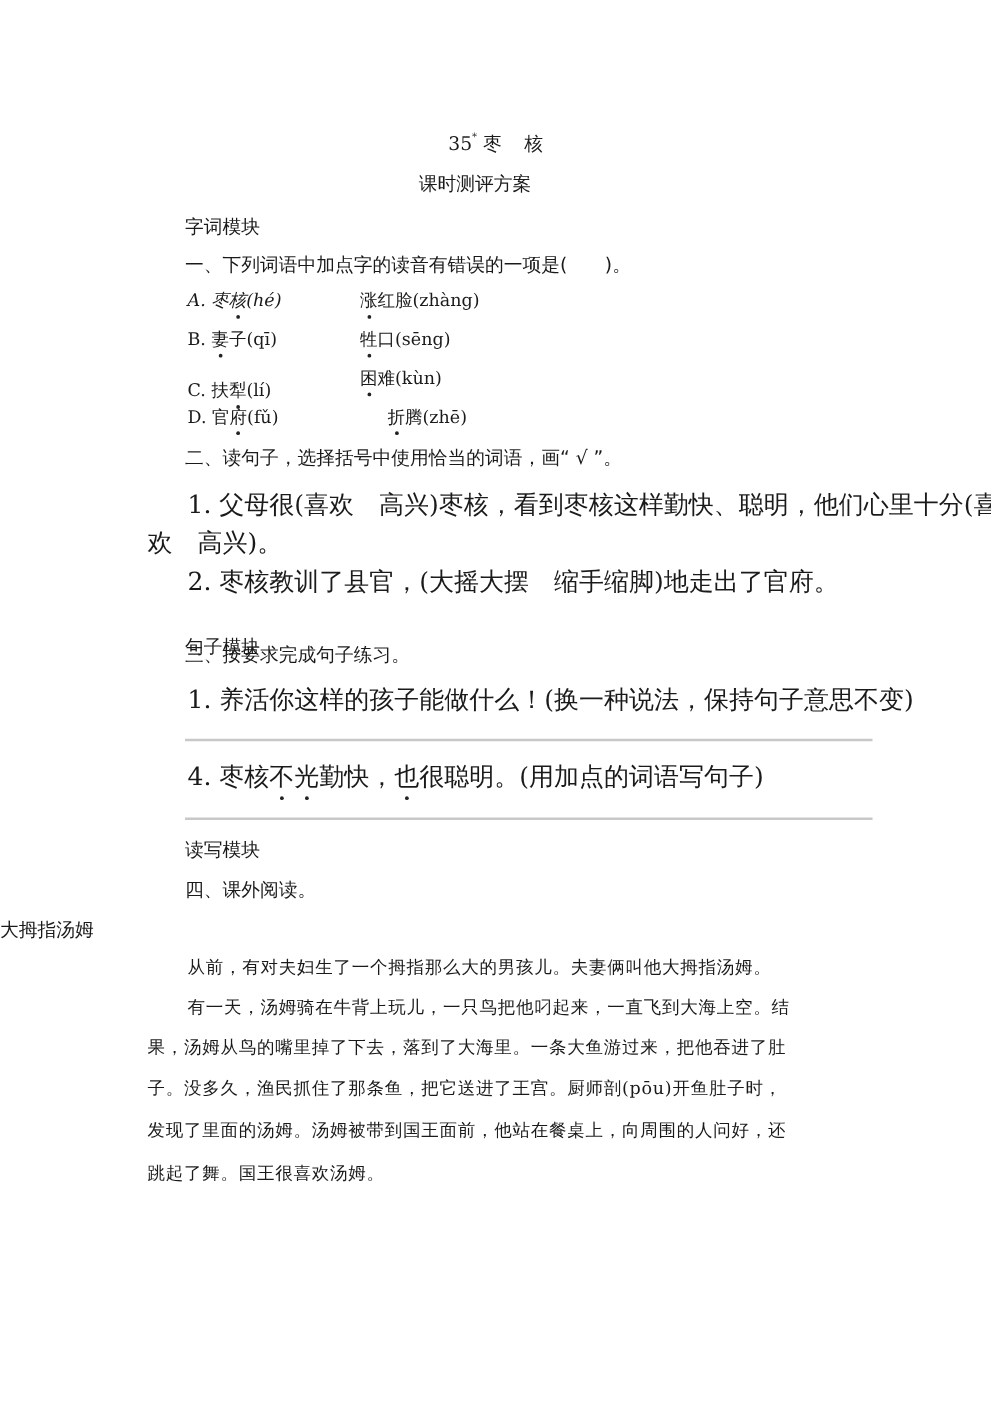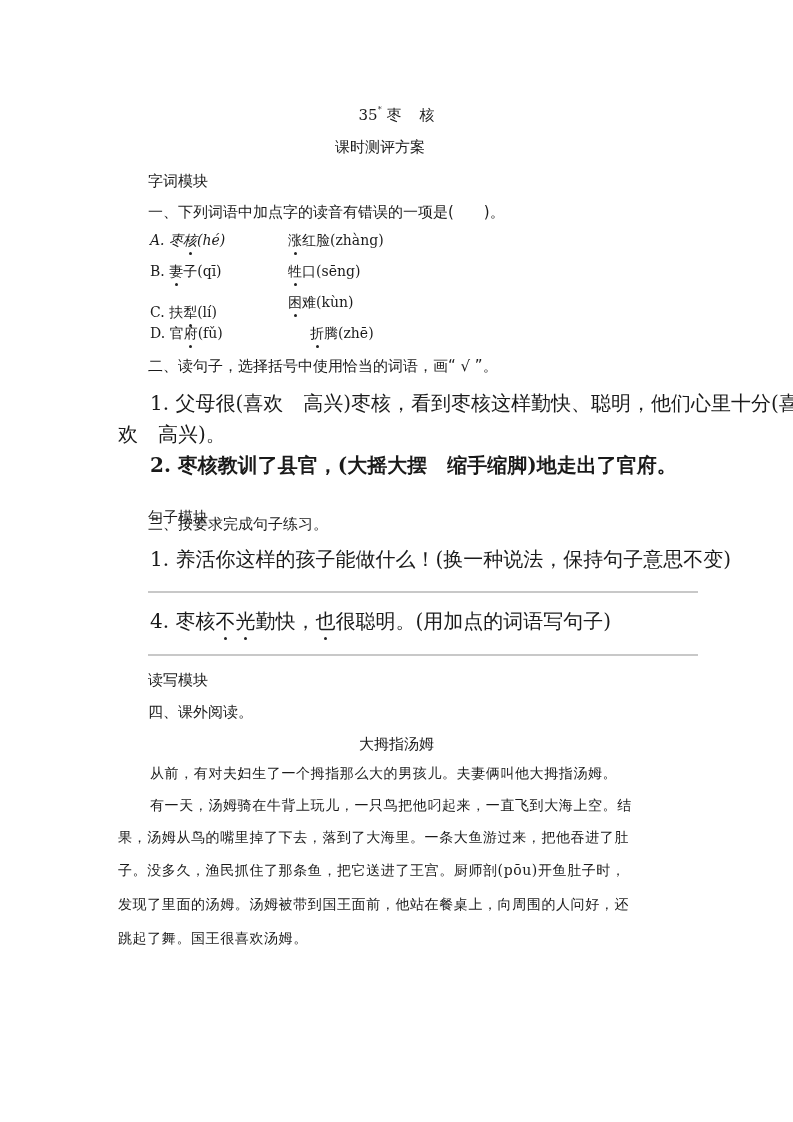--- a/index.html
+++ b/index.html
@@ -11,21 +11,21 @@
   .title .gap { display:inline-block; width:18px; }
   .subtitle { top:138px; left:0; width:760px; text-align:center; font-size:15px; font-family:"DejaVu Sans", sans-serif; }
   .section { font-family:"DejaVu Sans", sans-serif; font-size:15px; left:148px; }
   .q { font-family:"DejaVu Sans", sans-serif; font-size:15px; left:148px; }
   .body { font-size:20px; }
   .opt { font-size:14px; }
   .dot { position:relative; display:inline-block; }
   .dot::after { content:""; position:absolute; left:50%; bottom:-5px; width:3px; height:3px; margin-left:-1.5px; background:#222; border-radius:50%; }
   .rule { position:absolute; left:148px; width:550px; height:2px; background:#c8c8c8; }
   .story { font-size:14px; font-family:"DejaVu Serif", serif; letter-spacing:0.6px; }
-  .story-title { top:735px; left:0; width:793px; text-align:center; font-size:15px; font-family:"DejaVu Sans", sans-serif; }
+  .story-title { top:735px; left:0; width:793px; font-size:15px; font-family:"DejaVu Sans", sans-serif; }
   .blank { display:inline-block; width:30px; }
 </style>
 </head>
 <body>
 
 <div class="abs title">
   <span>35</span><sup>*</sup>
   <span>枣</span><span class="gap"></span><span>核</span>
 </div>
 <div class="abs subtitle">课时测评方案</div>
@@ -59,21 +59,21 @@
 <div class="abs opt" style="top:325px; left:150px;">
   <span>D.</span>&nbsp;<span>官</span><span class="dot">府</span><span></span><span>(fǔ)</span>
 </div>
 <div class="abs opt" style="top:325px; left:288px;margin-left:22px;">
   <span></span><span class="dot">折</span><span>腾</span><span>(zhē)</span>
 </div>
 
 <div class="abs q" style="top:357px;">二、读句子，选择括号中使用恰当的词语，画“ √ ”。</div>
 <div class="abs body" style="top:390px; left:150px;">1. 父母很(喜欢　高兴)枣核，看到枣核这样勤快、聪明，他们心里十分(喜</div>
 <div class="abs body" style="top:421px; left:118px;">欢　高兴)。</div>
-<div class="abs body" style="top:452px; left:150px;font-weight:bold;">2. 枣核教训了县官，(大摇大摆　缩手缩脚)地走出了官府。</div>
+<div class="abs body" style="top:452px; left:150px;">2. 枣核教训了县官，(大摇大摆　缩手缩脚)地走出了官府。</div>
 
 <div class="abs section" style="top:508px;">句子模块</div>
 <div class="abs q" style="top:515px;">三、按要求完成句子练习。</div>
 <div class="abs body" style="top:546px; left:150px;">1. 养活你这样的孩子能做什么！(换一种说法，保持句子意思不变)</div>
 <div class="rule" style="top:591px;"></div>
 <div class="abs body" style="top:608px; left:150px;">
   <span>4. 枣核</span><span class="dot">不</span><span class="dot">光</span><span>勤快，</span><span class="dot">也</span><span>很聪明。(用加点的词语写句子)</span>
 </div>
 <div class="rule" style="top:654px;"></div>
 

